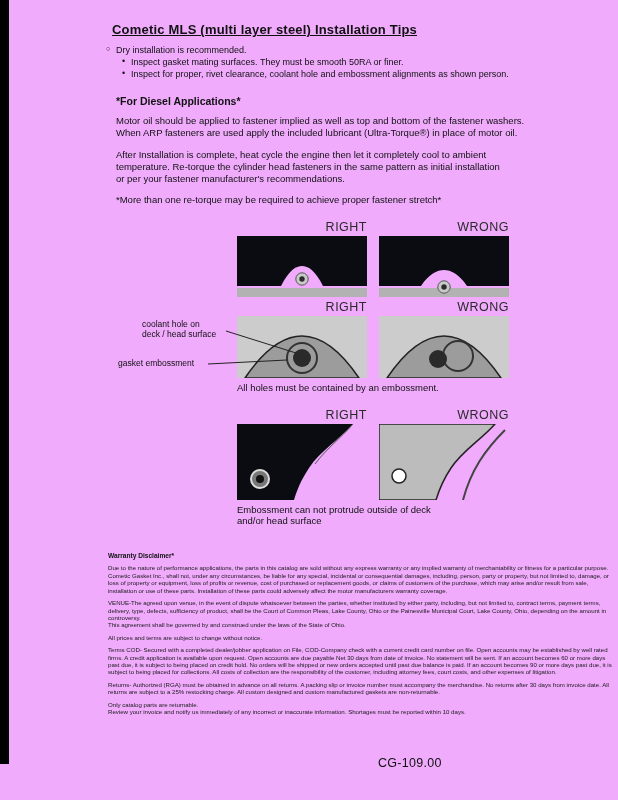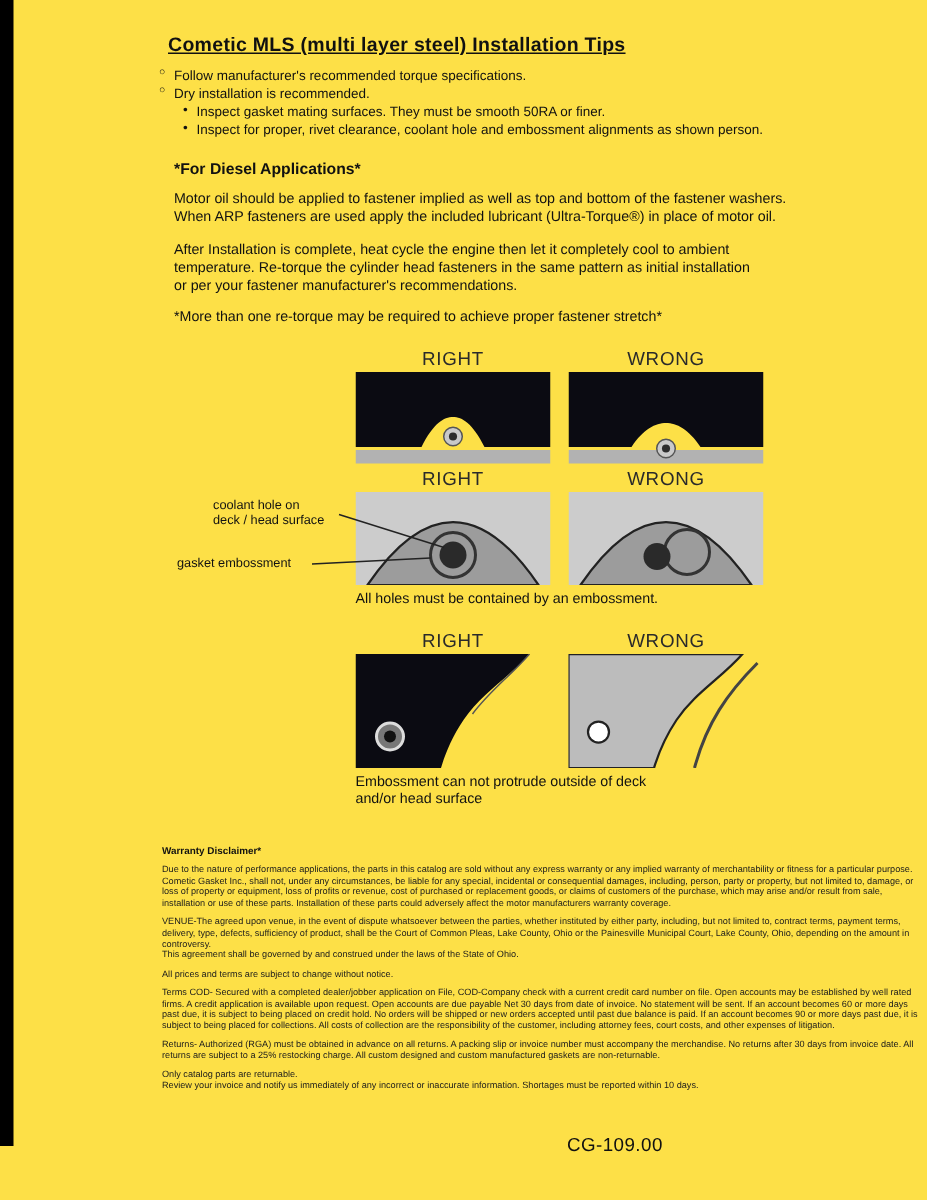--- a/index.html
+++ b/index.html
@@ -1,19 +1,19 @@
 <!DOCTYPE html>
 <html><head>
 <meta charset="utf-8">
 <style>
   html,body { margin:0; padding:0; background:#ffffff; }
   .page {
     position:relative;
     width:618px; height:800px;
-    background:#fde047;
+    background:#f0abfc;
     font-family:"Liberation Sans", sans-serif;
     color:#111;
     overflow:hidden;
   }
   .edge-bar {
     position:absolute; left:0; top:8; width:9px; height:764px;
     background:#000;
   }
   .content {
     position:absolute; left:100px; top:18px; width:512px;
@@ -27,21 +27,21 @@
   ul.tips > li::before { content:"○"; position:absolute; left:0; top:0; font-size:7px; }
   ul.subtips { list-style:none; margin:1px 0 0 0; padding:0 0 0 22px; font-size:9px; }
   ul.subtips > li { margin:2px 0; padding-left:9px; position:relative; }
   ul.subtips > li::before { content:"•"; position:absolute; left:0; top:-1px; font-size:9px; }
   .diesel-heading { font-size:10.5px; font-weight:bold; margin:16px 0 8px 16px; }
   .para { font-size:9.5px; line-height:1.25; margin:0 0 10px 16px; white-space:pre-line; width:478px; }
   .diag { margin-top:14px; }
   .pair { margin-left:137px; width:272px; }
   .pair-headers { display:flex; gap:12px; }
   .pair-headers span {
-    width:130px; text-align:center; font-size:12.5px; color:#2a2a2a; letter-spacing:0.5px;
+    width:130px; text-align:right; font-size:12.5px; color:#2a2a2a; letter-spacing:0.5px;
   }
   .panels { display:flex; gap:12px; margin-top:2px; }
   .panels svg { display:block; }
   .caption { font-size:9.5px; margin:4px 0 14px 137px; line-height:1.2; white-space:pre-line; }
   .row2-wrap { position:relative; width:512px; }
   .ann { position:absolute; font-size:8.5px; line-height:1.15; white-space:pre-line; color:#111; }
   .ann1 { left:42px; top:20px; }
   .ann2 { left:18px; top:59px; }
   .ann-lines { position:absolute; left:0; top:0; pointer-events:none; }
   .disclaimer { margin:26px 0 0 8px; width:504px; }
@@ -55,21 +55,20 @@
 <body>
 
 <div class="page">
   <div class="edge-bar"></div>
 
   <div class="content">
 
     <div class="title">Cometic MLS (multi layer steel) Installation Tips</div>
 
     <ul class="tips">
-      <li>Follow manufacturer's recommended torque specifications.</li>
       <li>Dry installation is recommended.</li>
     </ul>
     <ul class="subtips">
       <li>Inspect gasket mating surfaces.  They must be smooth 50RA or finer.</li>
       <li>Inspect for proper, rivet clearance, coolant hole and embossment alignments as shown person.</li>
     </ul>
 
     <div class="diesel-heading">*For Diesel Applications*</div>
     <div class="para">Motor oil should be applied to fastener implied as well as top and bottom of the fastener washers.
 When ARP fasteners are used apply the included lubricant (Ultra-Torque®) in place of motor oil.</div>

